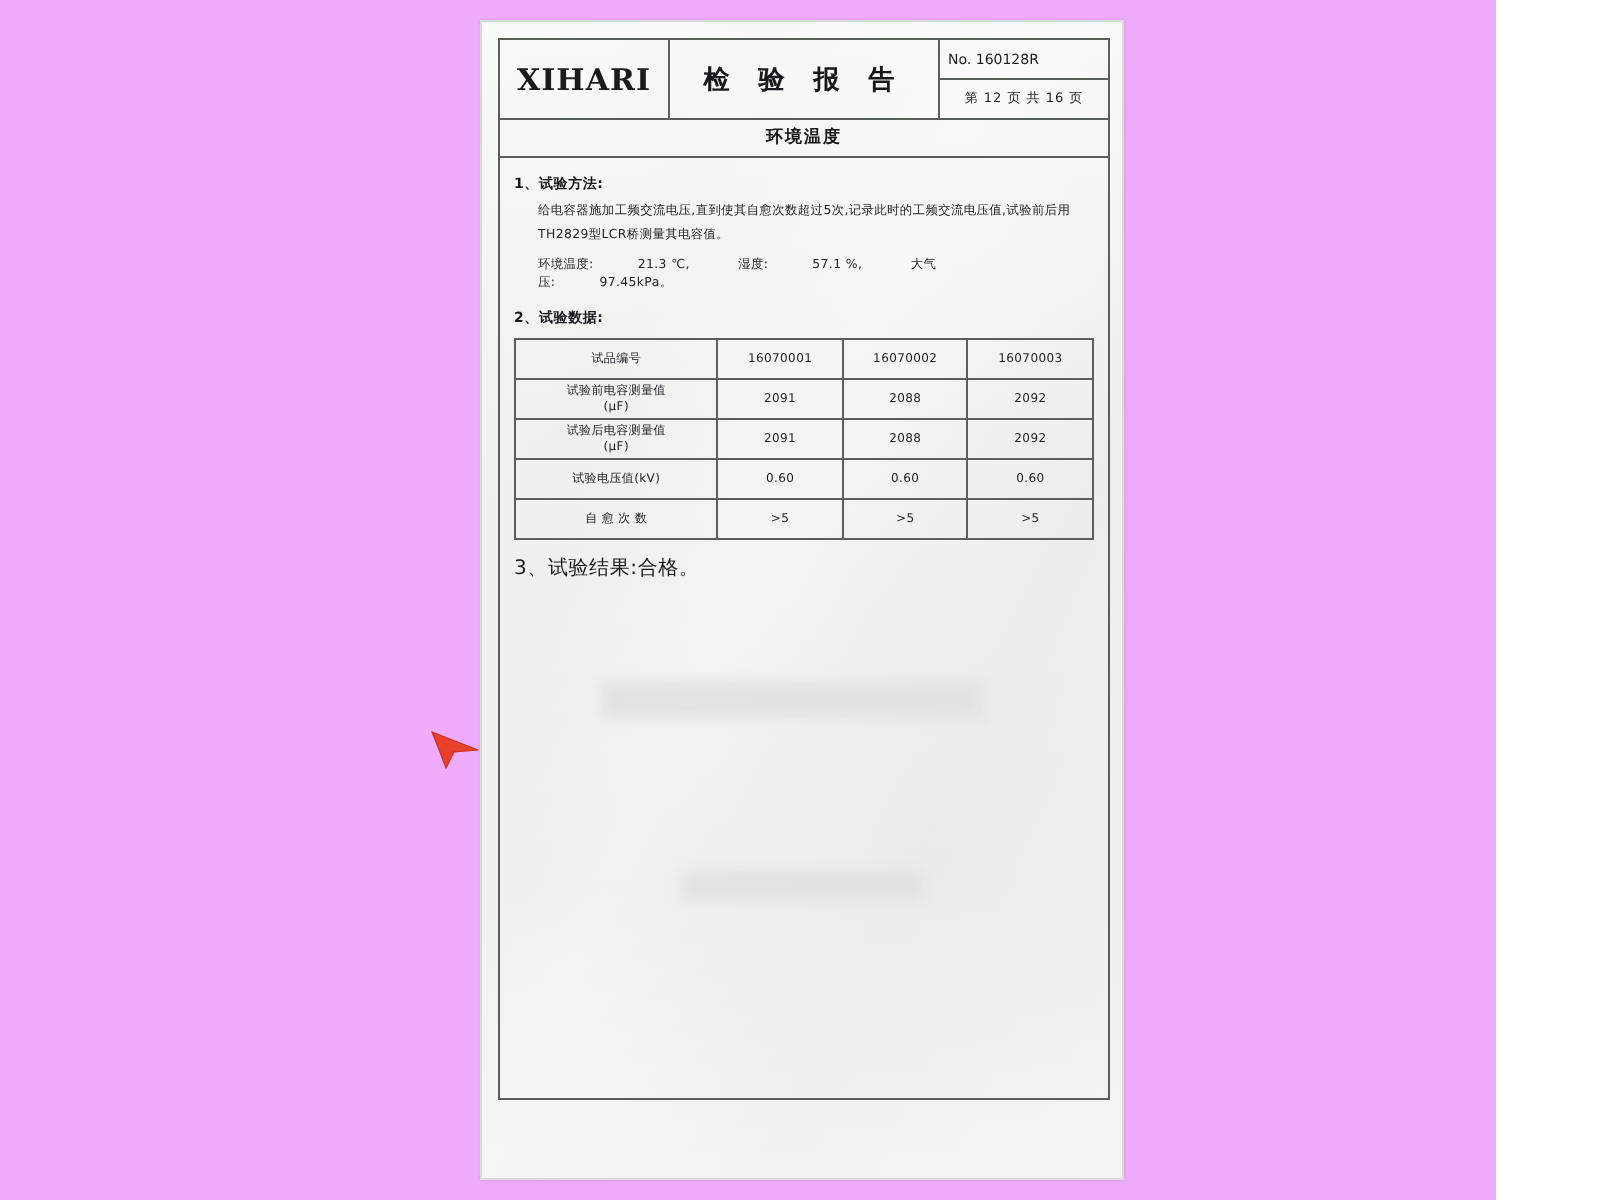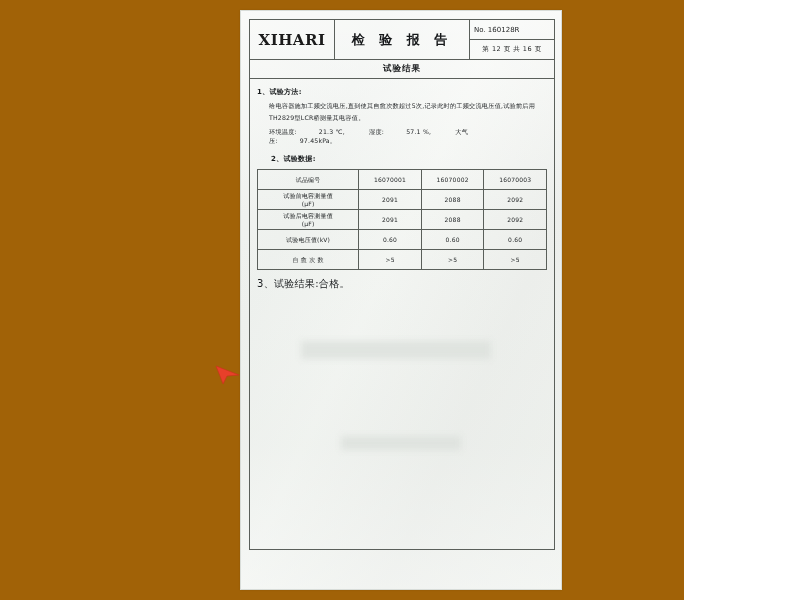--- a/index.html
+++ b/index.html
@@ -7,23 +7,23 @@
     padding: 0;
     width: 800px;
     height: 600px;
     background: #ffffff;
     font-family: "DejaVu Sans", "Liberation Sans", sans-serif;
     overflow: hidden;
   }
 
   #page {
     position: relative;
-    width: 684px;
+    width: 748px;
     height: 600px;
-    background: #a16207;
+    background: #f0abfc;
   }
 
   
   .sheet {
     position: absolute;
     left: 240px;
     top: 10px;
     width: 322px;
     height: 580px;
     background: linear-gradient(115deg, #f2f4f1 0%, #eef1ee 25%, #f4f6f3 45%, #eceeeb 70%, #f1f3f0 100%);
@@ -232,35 +232,35 @@
         </div>
         <div class="hdr-title">检 验 报 告</div>
         <div class="hdr-meta">
           <div class="hdr-meta-no">
             <span>No.</span>&nbsp;<span>160128R</span>
           </div>
           <div class="hdr-meta-pg">第 12 页 共 16 页</div>
         </div>
       </div>
 
-      <div class="row-band">试验结果</div>
+      <div class="row-band">环境温度</div>
 
 
       <div class="body-box">
 
         <div class="sec-title">1、试验方法:</div>
         <div class="para">给电容器施加工频交流电压,直到使其自愈次数超过5次,记录此时的工频交流电压值,试验前后用 TH2829型LCR桥测量其电容值。</div>
 
         <div class="cond-line">
           <span>环境温度:</span><span>21.3 ℃,</span>
           <span>湿度:</span><span>57.1 %,</span>
           <span>大气压:</span><span>97.45kPa。</span>
         </div>
 
-        <div class="sec-title" style="margin-top:8px;margin-left:14px;">2、试验数据:</div>
+        <div class="sec-title" style="margin-top:8px;">2、试验数据:</div>
 
         <table class="data">
           <tbody>
             <tr>
               <td class="rowhead">试品编号</td>
               <td>16070001</td>
               <td>16070002</td>
               <td>16070003</td>
             </tr>
             <tr>

